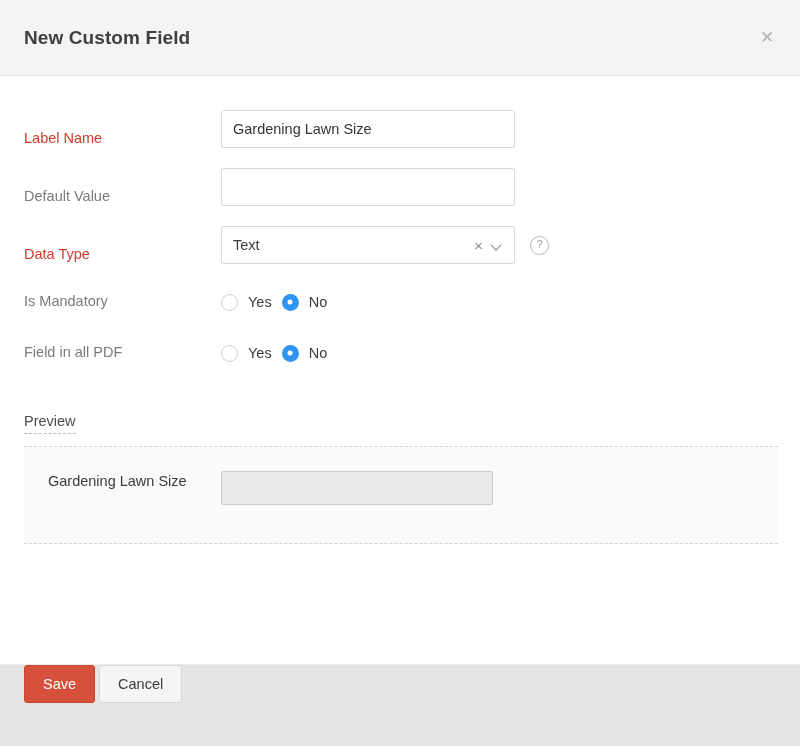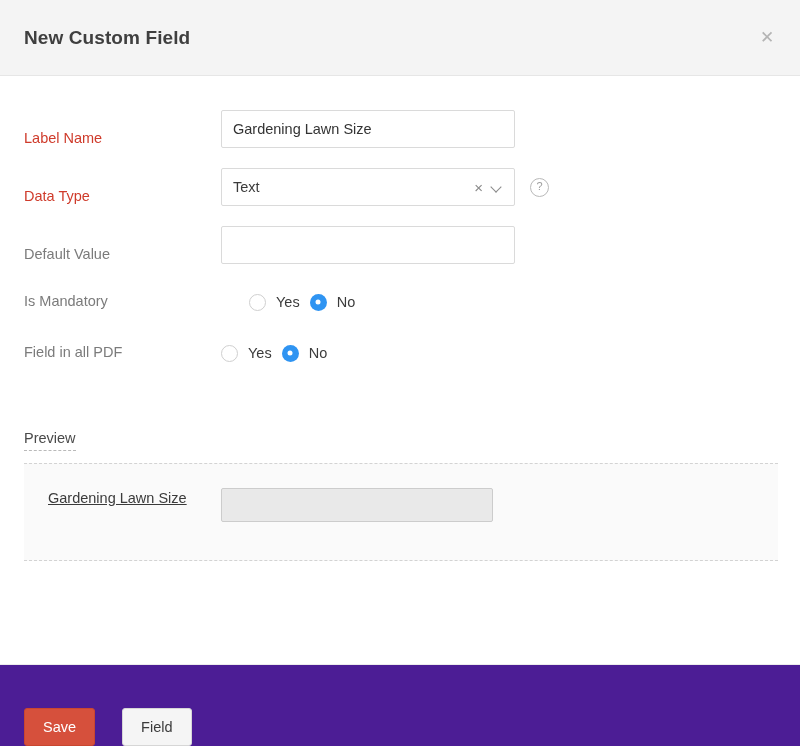--- a/index.html
+++ b/index.html
@@ -207,22 +207,21 @@
     background: #ffffff;
     transform: translate(-50%, -50%);
   }
   .radio-label {
     font-size: 14.5px;
     color: #3b3b3b;
   }
 
   
   .preview-section {
-    margin-top: 67px;
-    text-decoration: underline;
+    margin-top: 50px;
   }
   .preview-title {
     display: inline-block;
     font-size: 14.5px;
     color: #4a4a4a;
     padding-bottom: 4px;
     border-bottom: 1px dashed #b9b9b9;
   }
   .preview-panel {
     margin-top: 12px;
@@ -252,25 +251,25 @@
     border: 1px solid #cccccc;
     border-radius: 2px;
   }
 
   
   .dialog-footer {
     height: 82px;
     min-height: 82px;
     border-top: 1px solid #ececec;
     display: flex;
-    align-items: flex-end;
+    align-items: flex-start;
     padding: 0 24px;
     box-sizing: border-box;
-    gap: 27px;
-    background: #4c1d95;
+    gap: 4px;
+    background: #e5e5e5;
   }
   .btn {
     font-family: "Liberation Sans", sans-serif;
     font-size: 14.5px;
     height: 38px;
     padding: 0 18px;
     border-radius: 3px;
     cursor: pointer;
     box-sizing: border-box;
   }
@@ -294,43 +293,43 @@
     <div class="dialog-title">New Custom Field</div>
     <div class="close-btn">✕</div>
   </div>
 
   <div class="dialog-body">
 
     <div class="form-row">
       <div class="field-label required">Label Name</div>
       <div class="control">
         <input class="text-input" type="text" value="Gardening Lawn Size" style="">
+      </div>
+    </div>
+
+    <div class="form-row">
+      <div class="field-label">Default Value</div>
+      <div class="control">
+        <input class="text-input" type="text" value="" style="">
       </div>
     </div>
 
     <div class="form-row">
       <div class="field-label required">Data Type</div>
       <div class="control">
         <div class="select-box">
           <span class="select-value">Text</span>
           <span class="select-clear">×</span>
           <span class="select-caret"></span>
         </div>
         <div class="help-icon">?</div>
       </div>
     </div>
 
-    <div class="form-row">
-      <div class="field-label">Default Value</div>
-      <div class="control">
-        <input class="text-input" type="text" value="" style="">
-      </div>
-    </div>
-
-    <div class="form-row radio-row" style="margin-top:12px;gap:28px;">
+    <div class="form-row radio-row" style="margin-top:12px;">
       <div class="field-label">Is Mandatory</div>
       <div class="radio-group">
         <div class="radio-option">
           <span class="radio-mark"></span>
           <span class="radio-label">Yes</span>
         </div>
         <div class="radio-option selected">
           <span class="radio-mark"></span>
           <span class="radio-label">No</span>
         </div>
@@ -356,16 +355,16 @@
       <div class="preview-panel">
         <div class="preview-label">Gardening Lawn Size</div>
         <div class="preview-input"></div>
       </div>
     </div>
 
   </div>
 
   <div class="dialog-footer">
     <button class="btn btn-primary">Save</button>
-    <button class="btn btn-secondary">Field</button>
+    <button class="btn btn-secondary">Cancel</button>
   </div>
 
 </div>
 
 </body></html>

